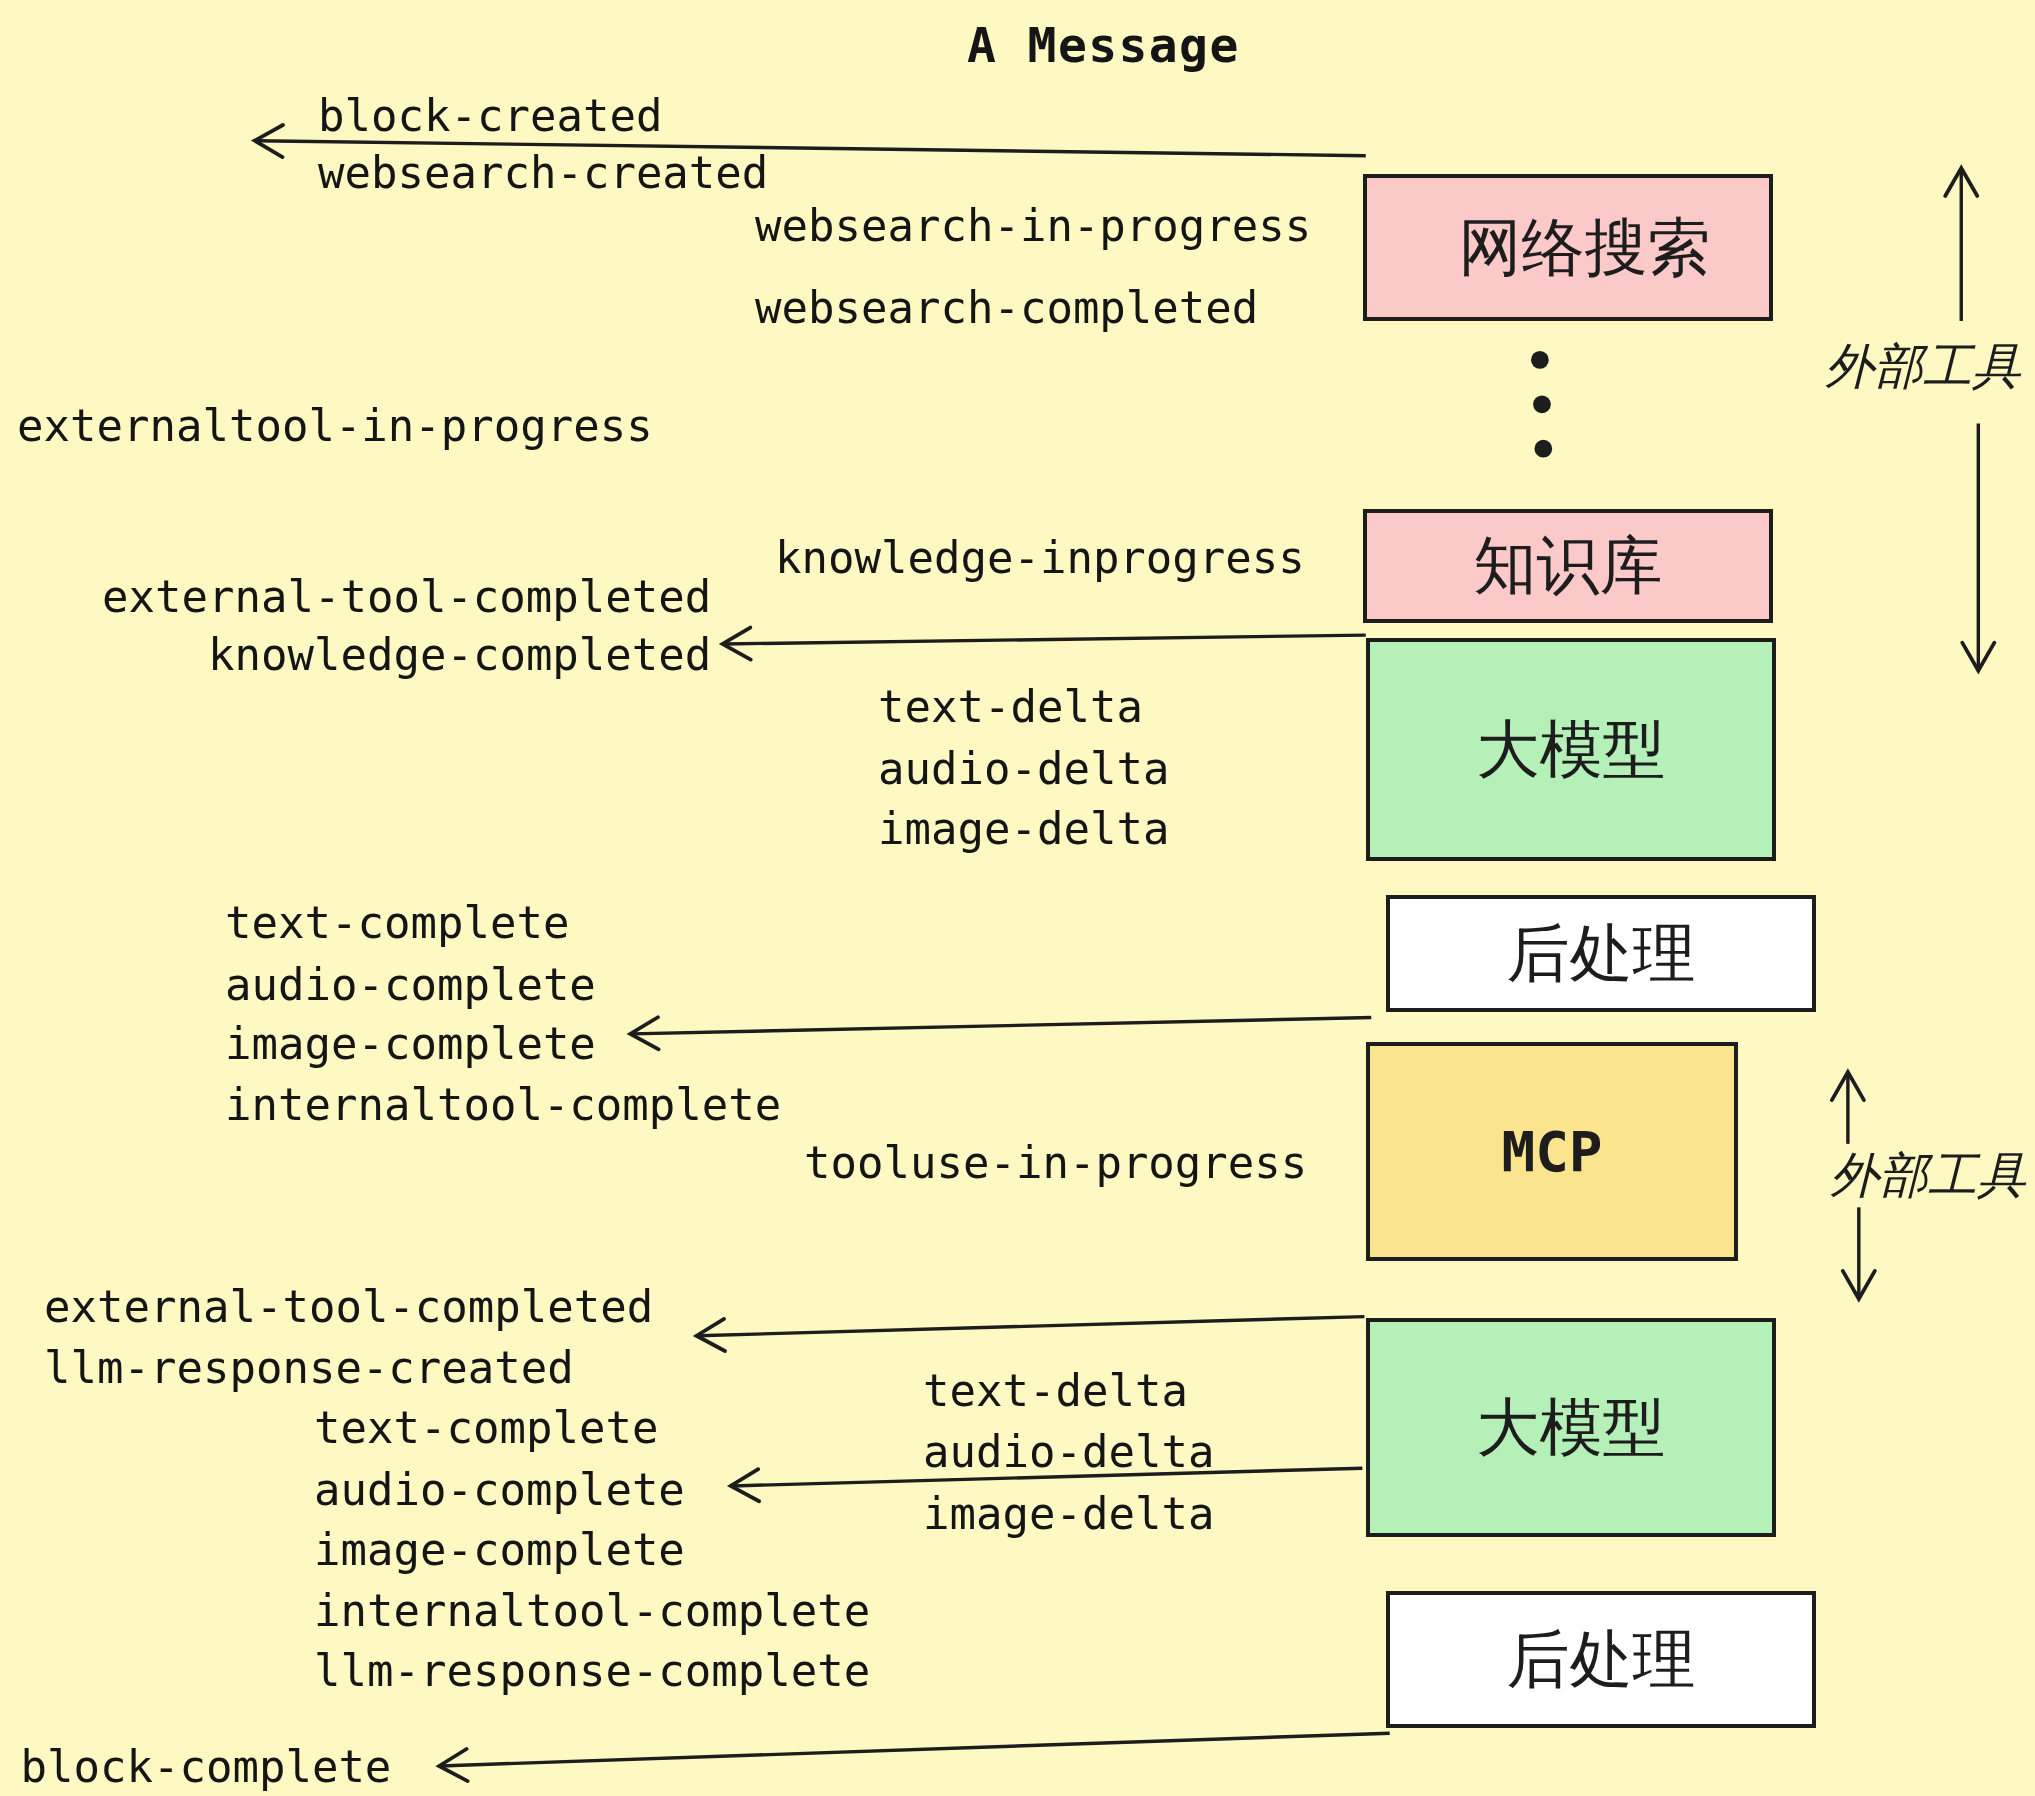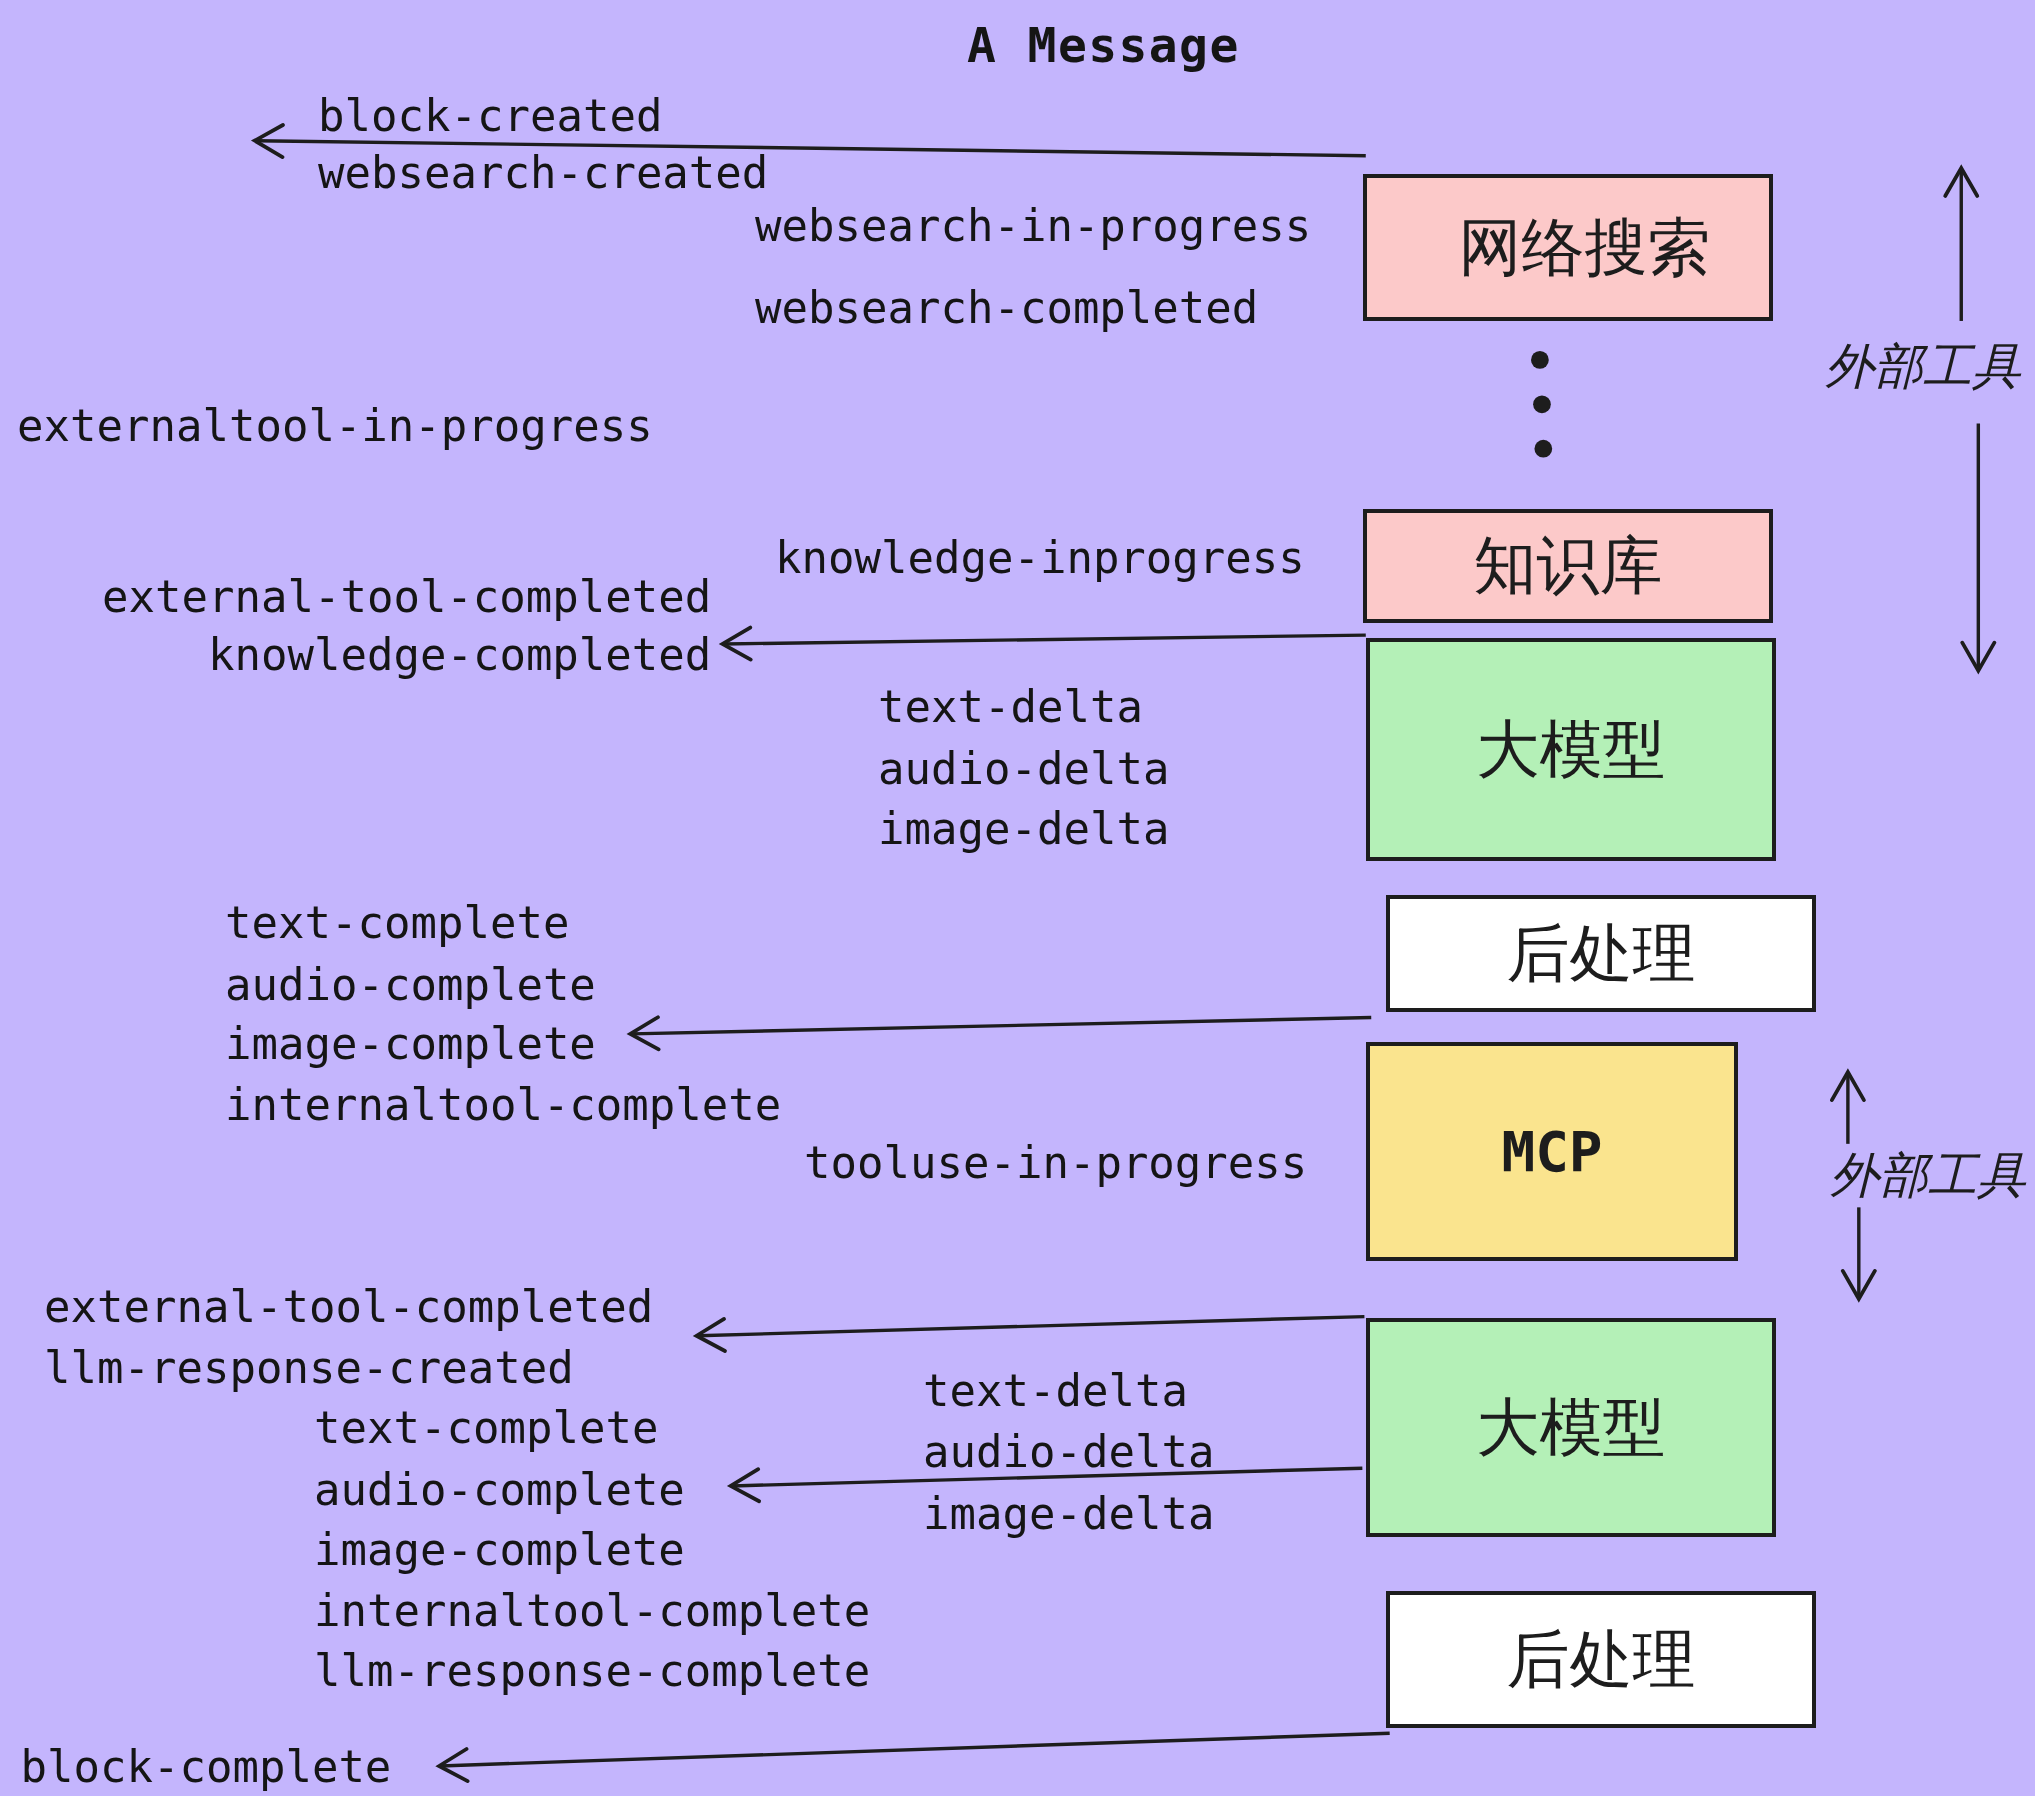--- a/index.html
+++ b/index.html
@@ -1,19 +1,19 @@
 <!DOCTYPE html>
 <html style="font-size:11px"><head>
 <meta charset="utf-8">
 <style>
   html,body{margin:0;padding:0;background:#ffffff;}
   #canvas{
     position:relative;
     width:2035px;height:1796px;
-    background:#c4b5fd;
+    background:#fef9c3;
     overflow:hidden;
     font-family:"DejaVu Sans Mono", monospace;
     color:#151515;
   }
   .layer{position:absolute;left:0;top:0;}
   .title{
     position:absolute;
     font-size:48px;
     font-weight:bold;
     letter-spacing:1.4px;

